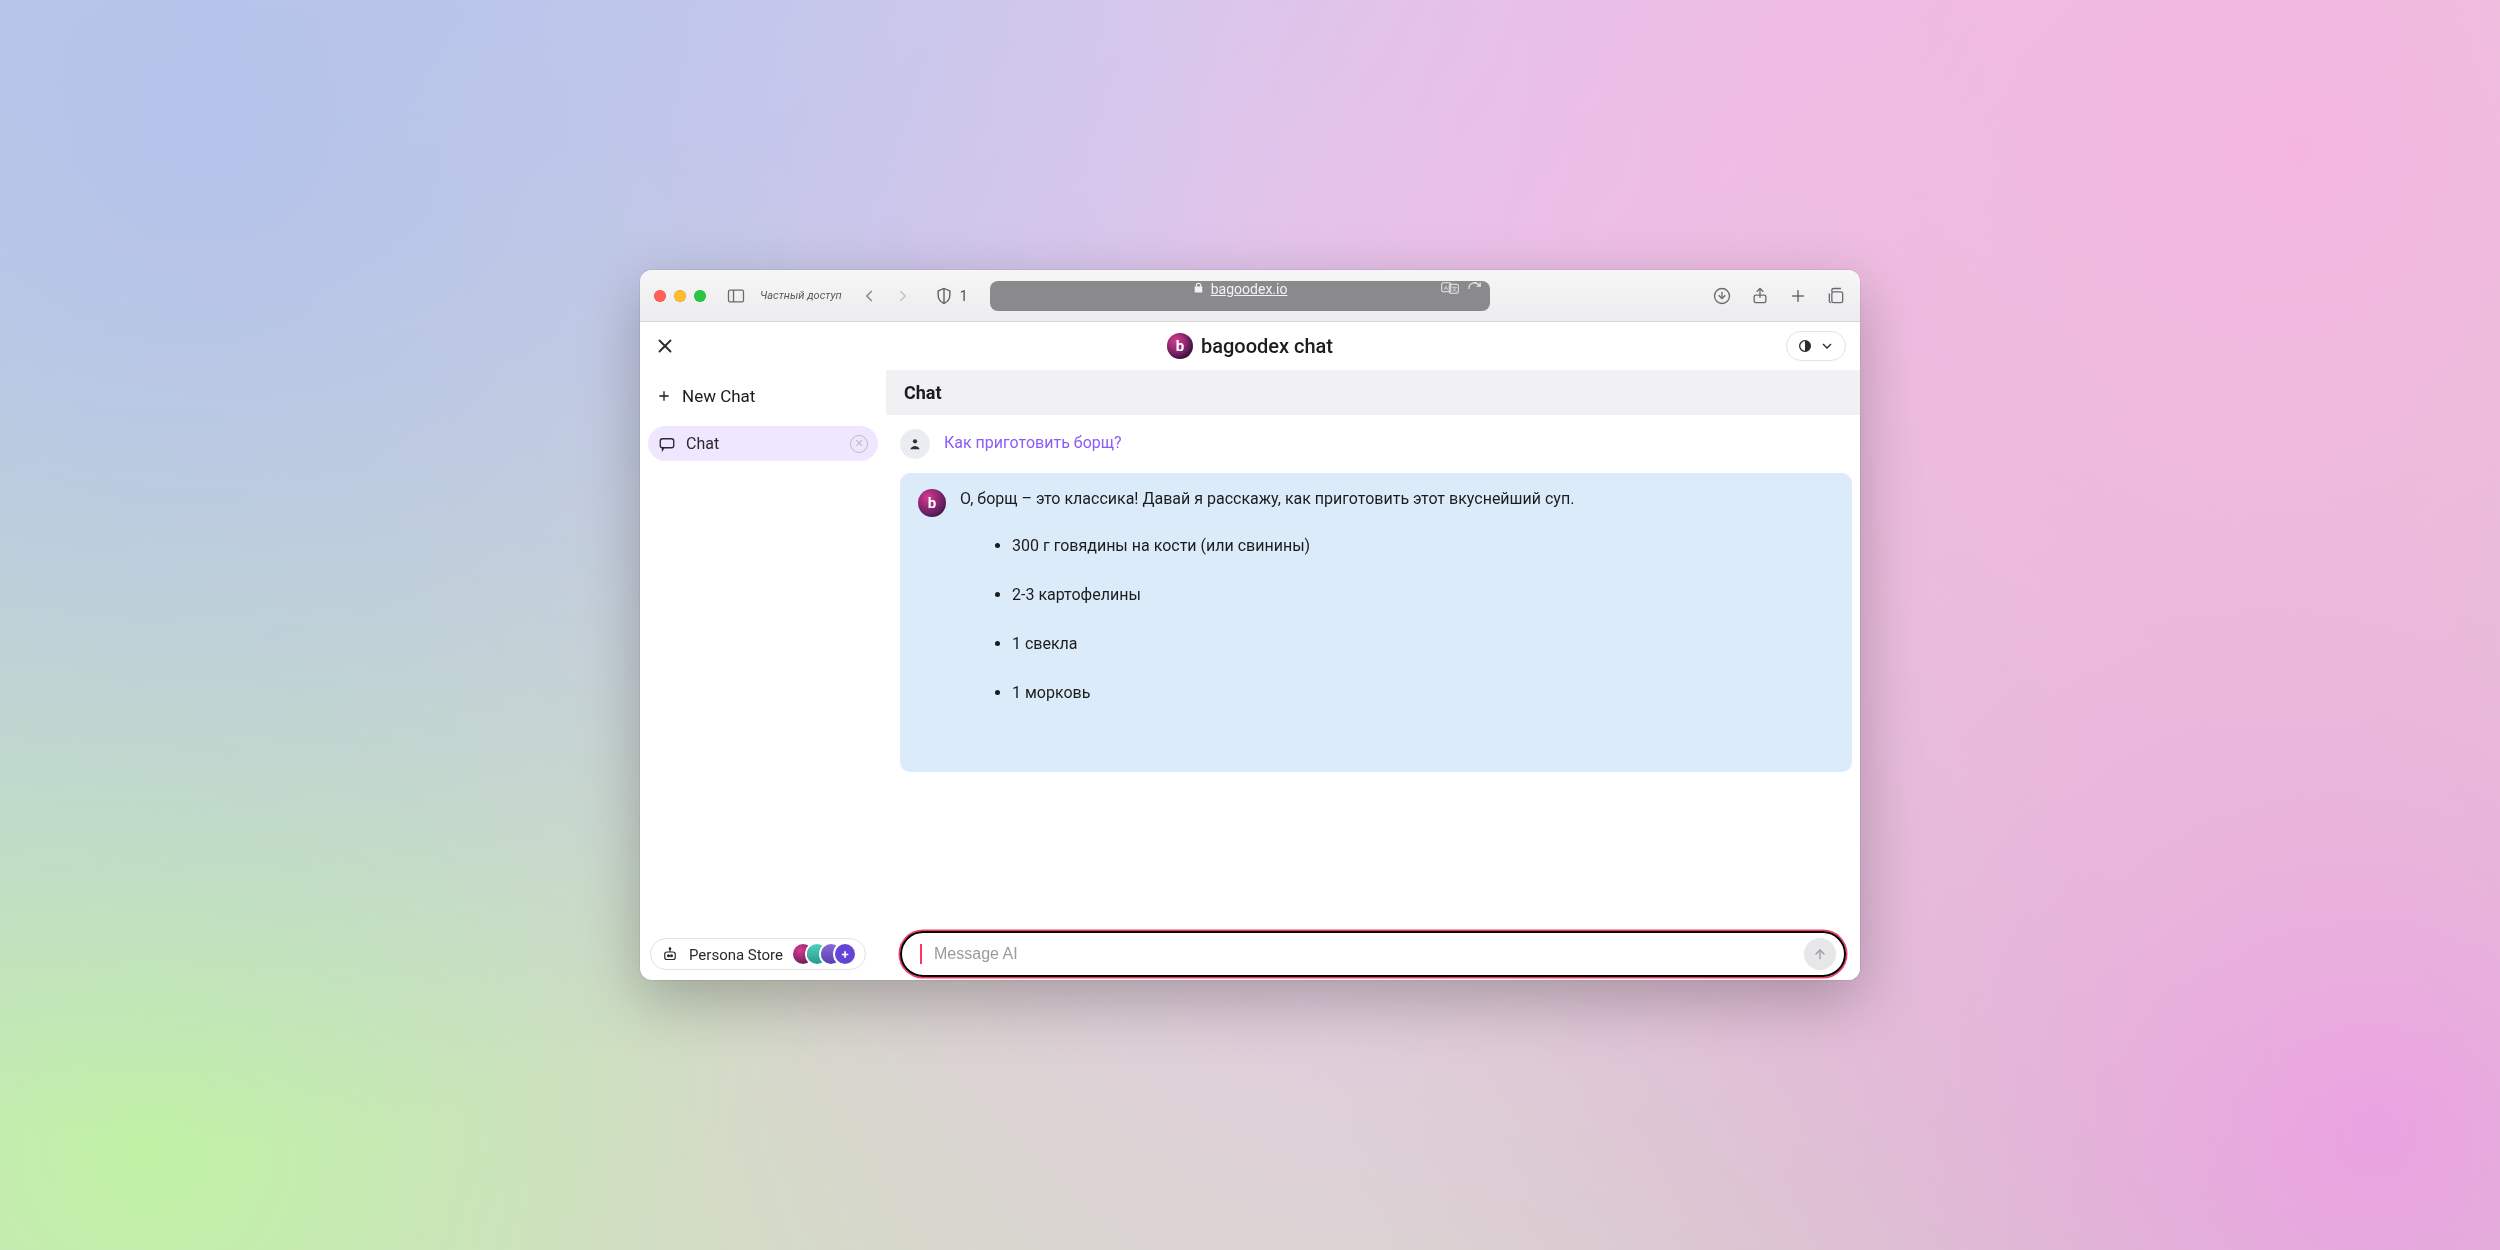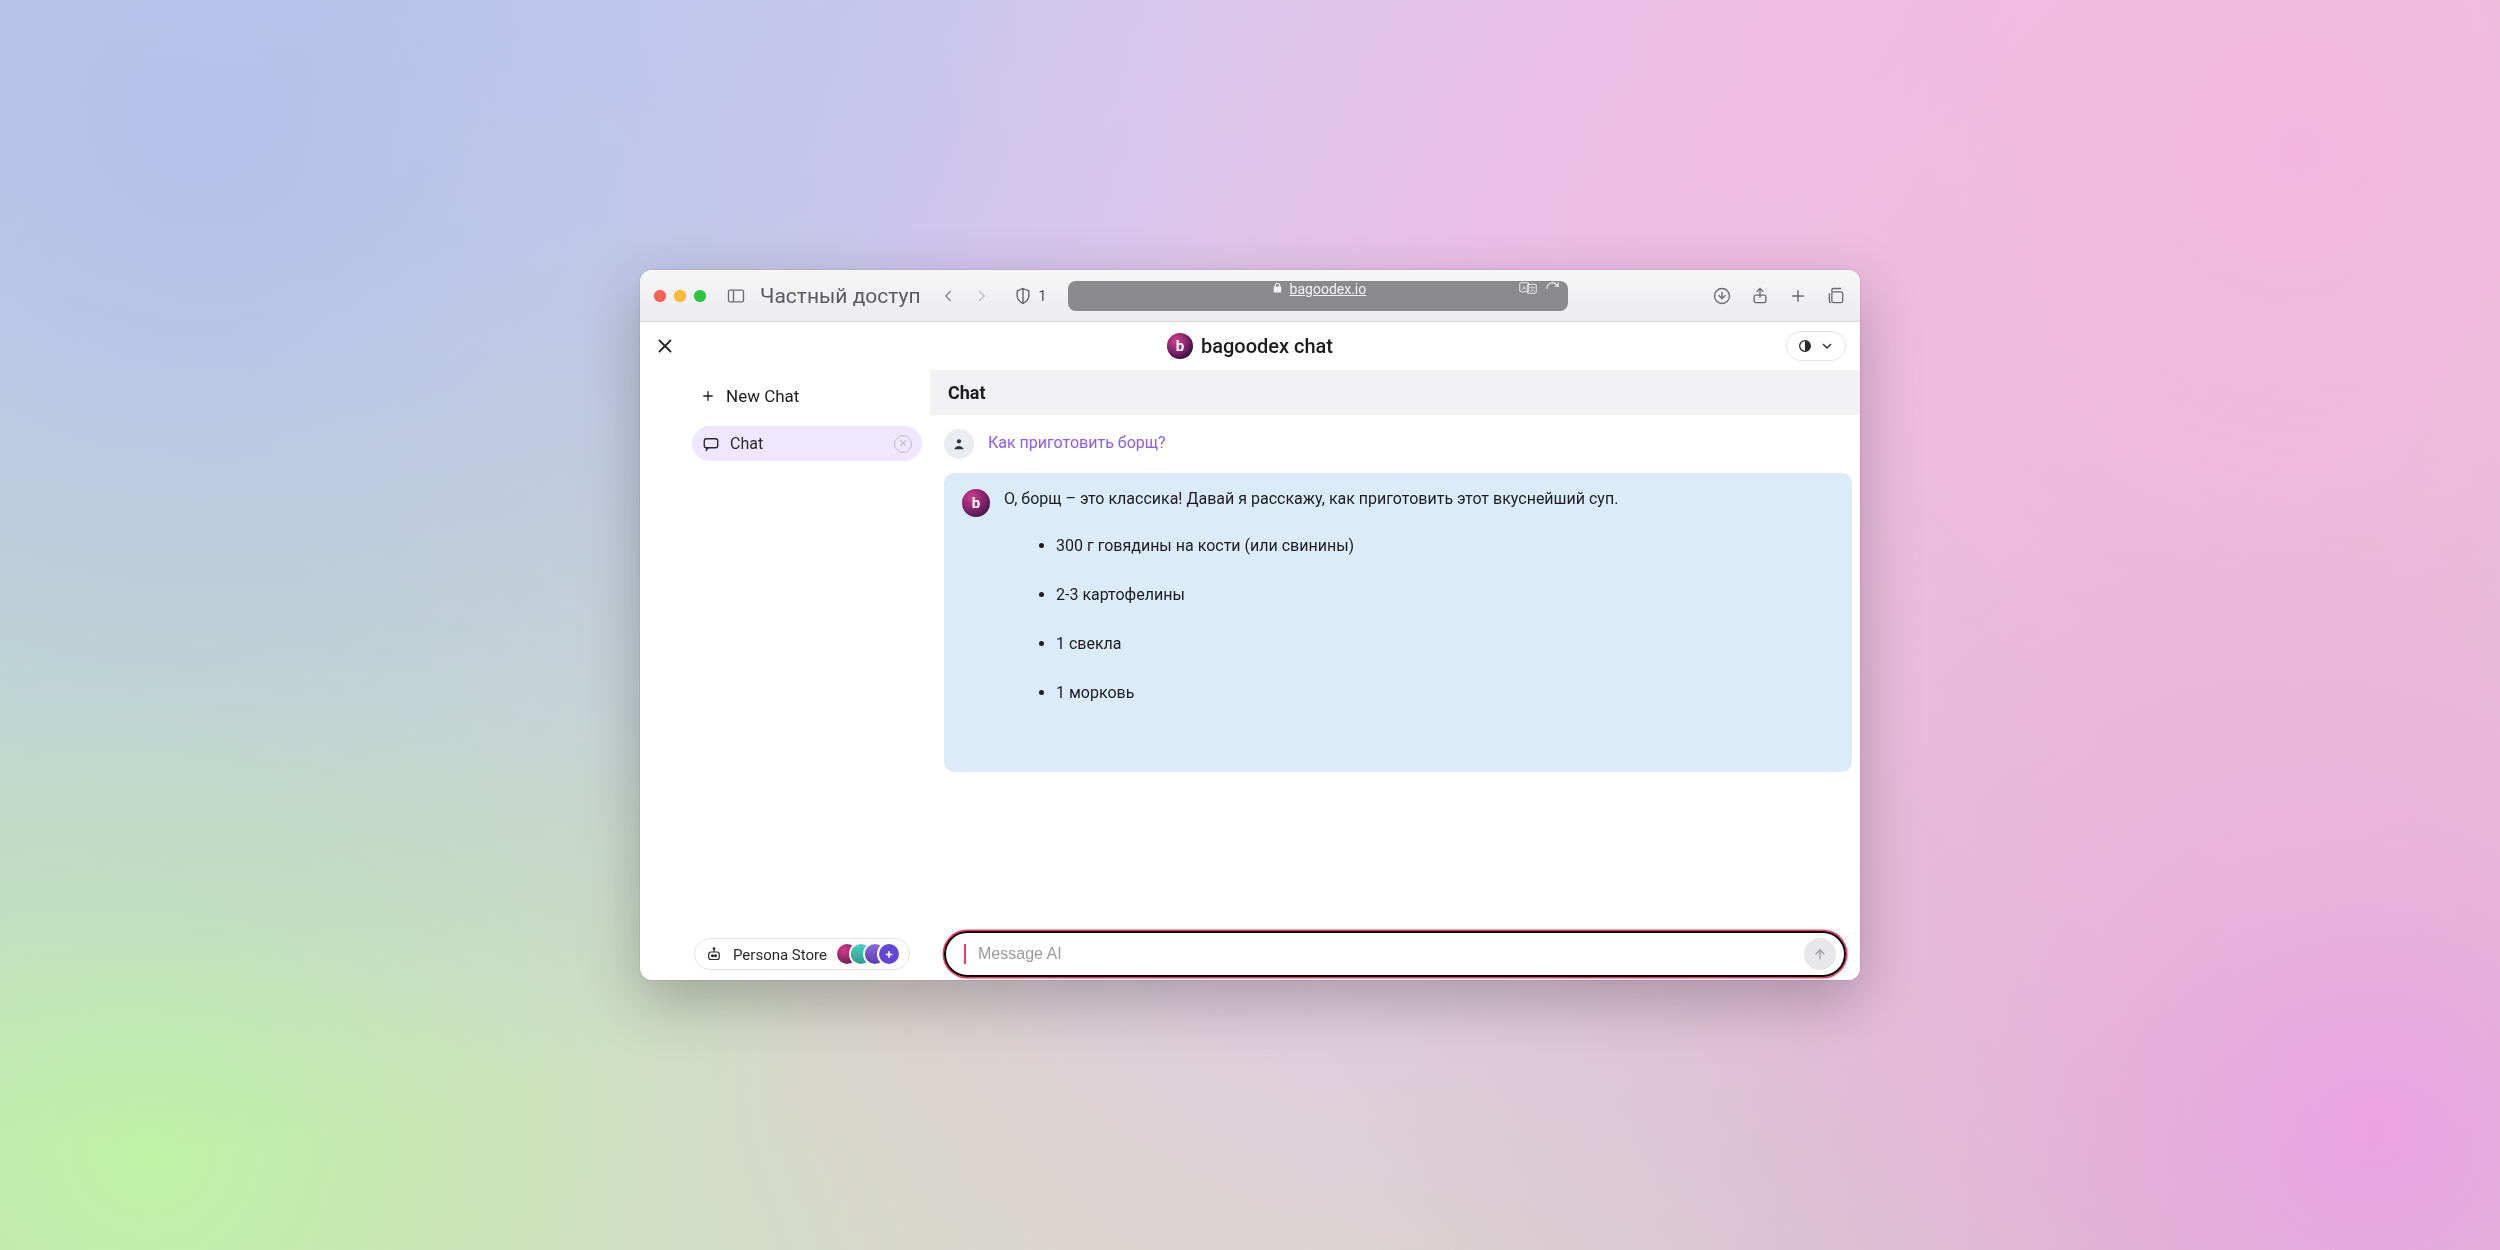--- a/index.html
+++ b/index.html
@@ -41,21 +41,21 @@
   }
   .traffic-lights { display: flex; gap: 8px; margin-right: 6px; }
   .tl { width: 12px; height: 12px; border-radius: 50%; }
   .tl.red    { background:#ff5f57; box-shadow: inset 0 0 0 .5px rgba(0,0,0,.15); }
   .tl.yellow { background:#febc2e; box-shadow: inset 0 0 0 .5px rgba(0,0,0,.15); }
   .tl.green  { background:#28c840; box-shadow: inset 0 0 0 .5px rgba(0,0,0,.15); }
 
   .tb-btn { display:flex; align-items:center; justify-content:center; color:#6b6b6e; }
   .tb-icon { width:20px; height:20px; display:block; }
 
-  .private-label { font-size: 21px; color:#5a5a5d; }
+  .private-label { font-size: 11px; color:#5a5a5d;font-style:italic; }
 
   .nav-arrows { display:flex; gap:16px; margin-left:4px; }
   .nav-arrows svg { width:18px; height:18px; }
 
   .shield-group { display:flex; align-items:center; gap:6px; margin-left:8px; }
   .shield-count { font-size:14px; color:#4b4b4e; }
 
   .url-bar {
     flex: 0 0 500px;
     height: 30px;
@@ -100,21 +100,21 @@
 
   .theme-pill {
     margin-left:auto;
     height:30px; padding:0 10px;
     border:1px solid #e3e3e6; border-radius:999px;
     display:flex; align-items:center; gap:6px;
     color:#2a2a2c;
   }
   .theme-pill svg { width:16px; height:16px; }
 
-  .page-body { flex:1; display:flex; min-height:0;margin-left:44px; }
+  .page-body { flex:1; display:flex; min-height:0; }
 
   
   .sidebar {
     width: 246px;
     display:flex; flex-direction:column;
     padding: 6px 8px;
   }
   .new-chat {
     display:flex; align-items:center; gap:10px;
     padding: 8px 8px; margin: 2px 0 12px 0;

